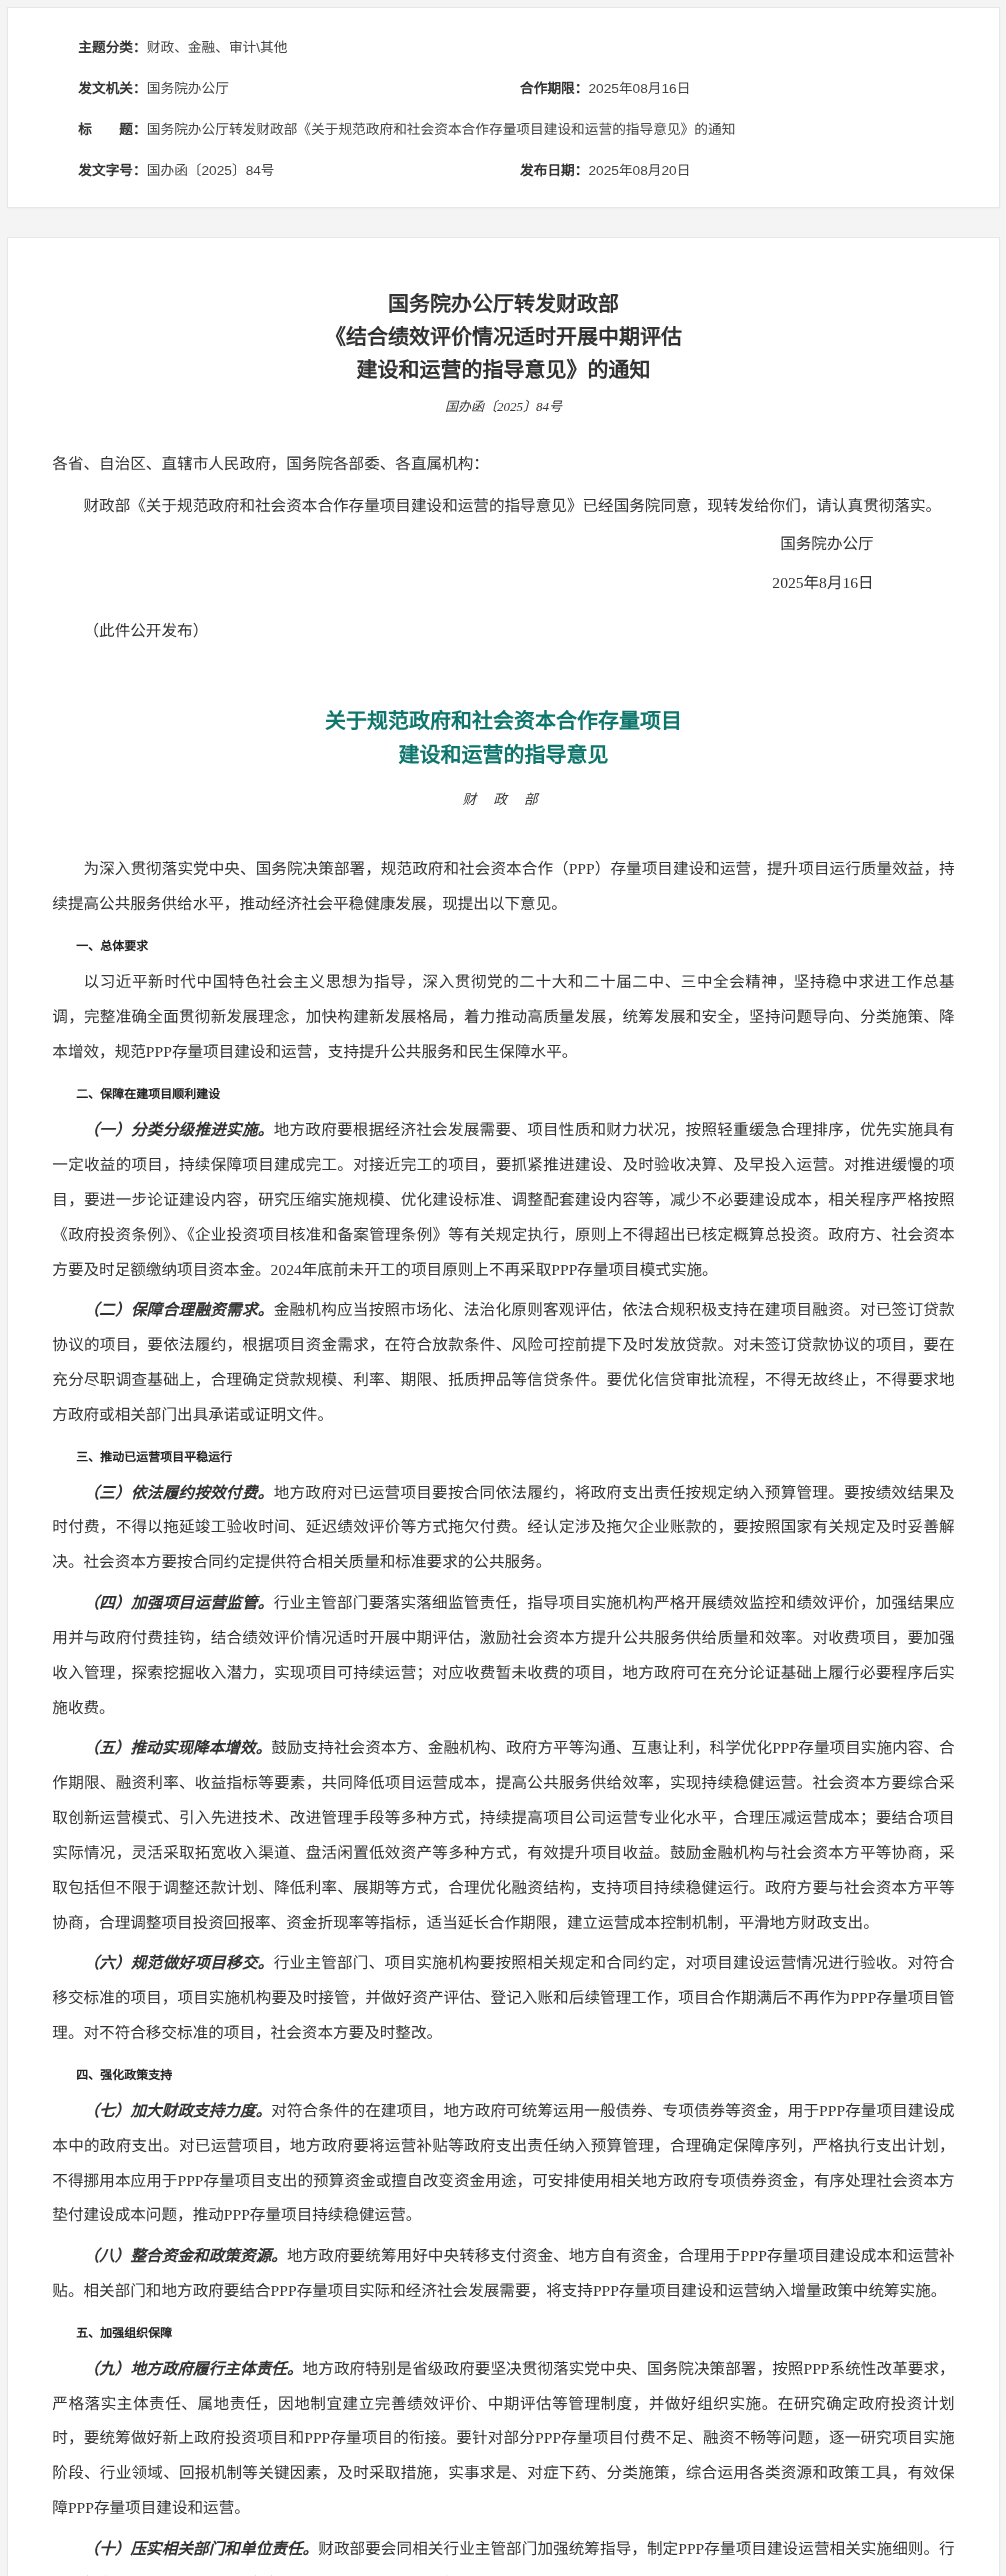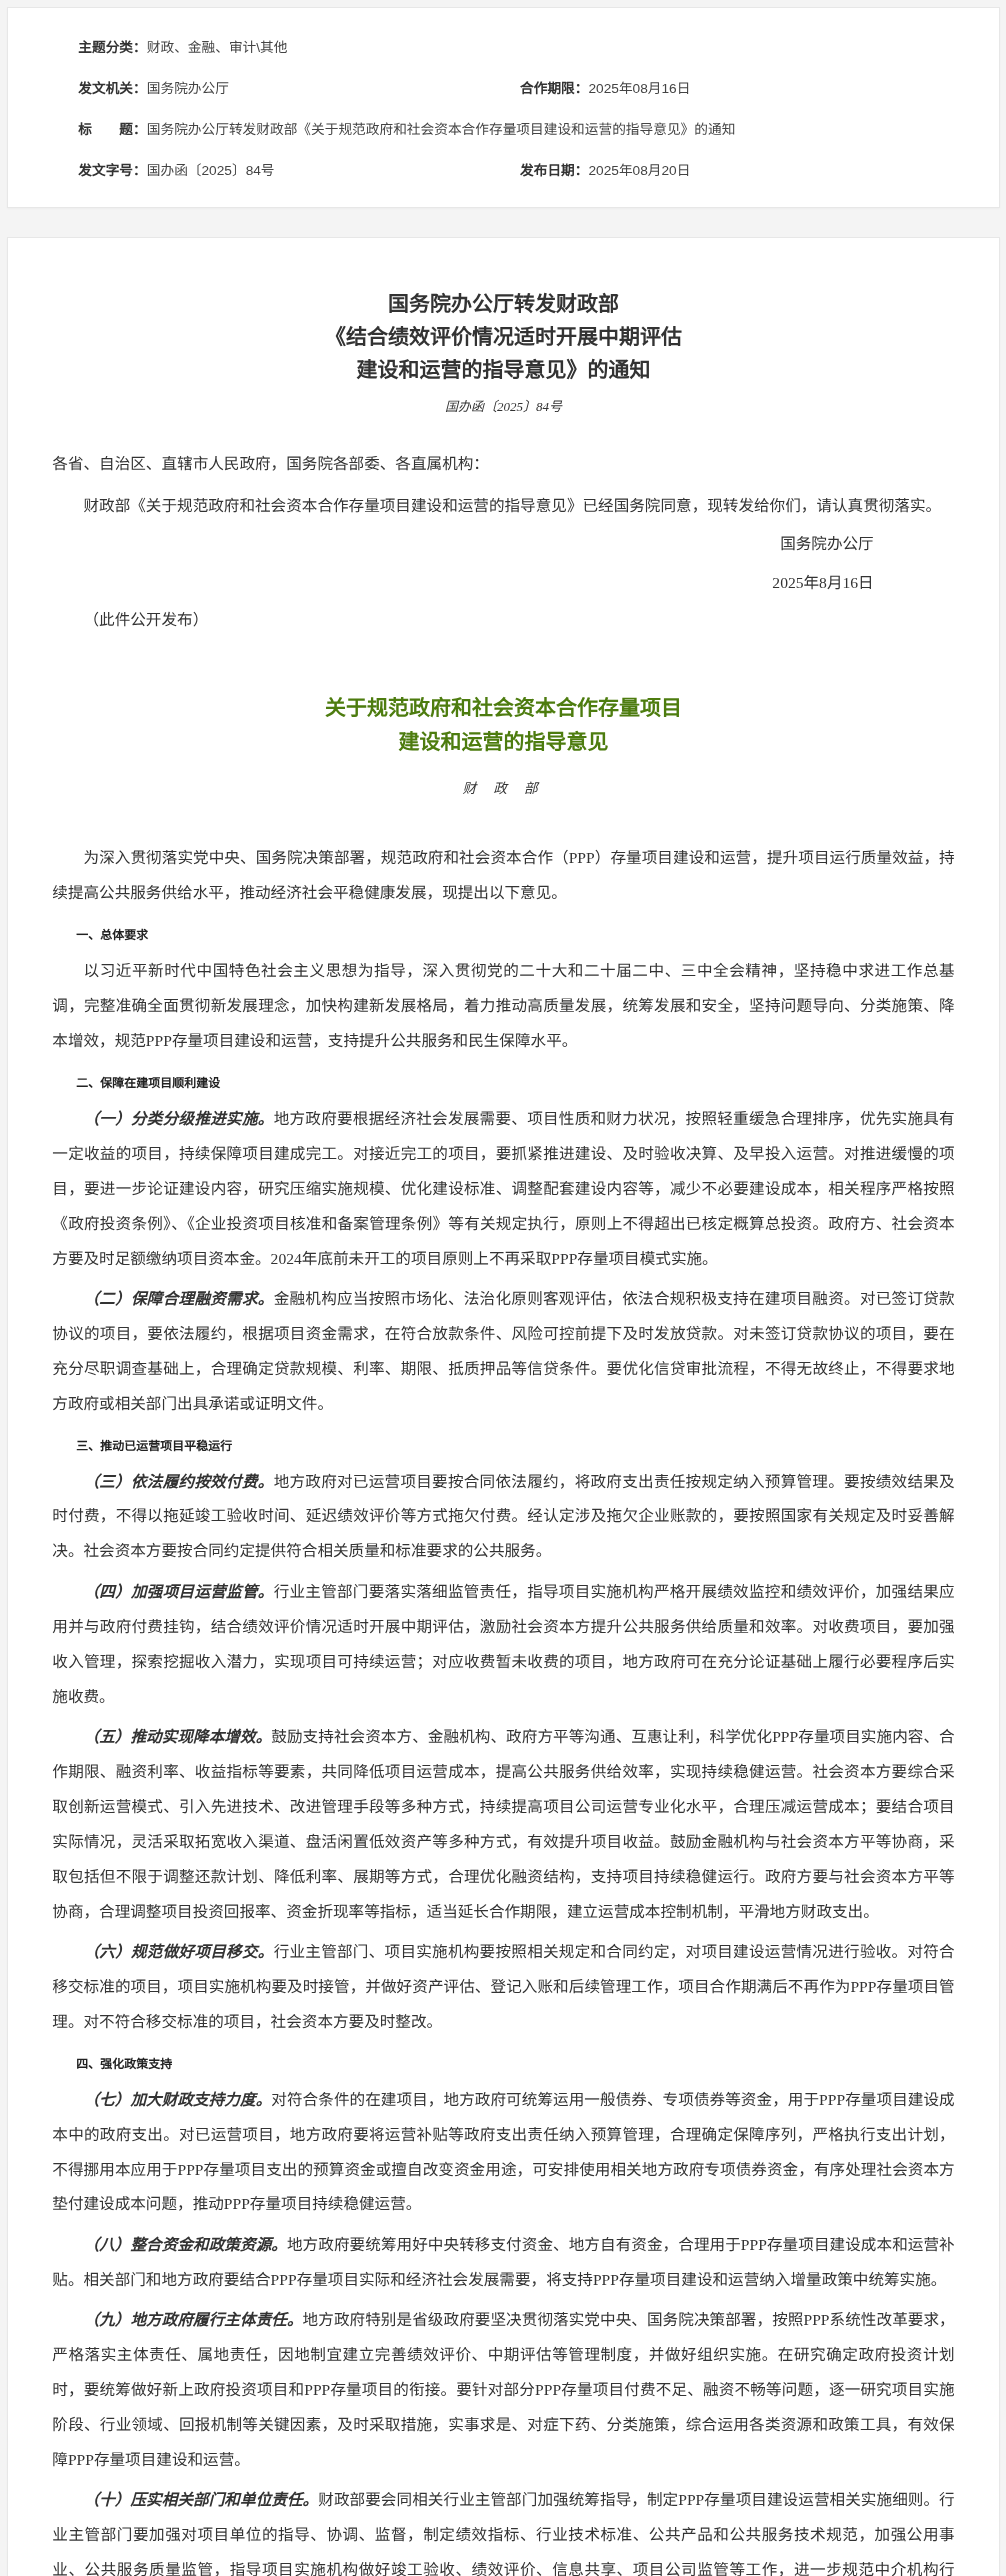--- a/index.html
+++ b/index.html
@@ -52,29 +52,29 @@
   .doc-body {
     font-family: "Liberation Serif", "DejaVu Serif", serif;
     font-size: 15.6px;
     line-height: 2.24;
     text-align: justify;
     margin-top: 33px;
   }
   .salutation { text-indent: 0; font-family: Liberation Mono, monospace; }
   .para { text-indent: 2em; margin-top: 5.5px; }
   .sign-block { text-align: right; padding-right: 81px; margin-top: 3.7px; }
-  .publish-note { margin-top: 2px; text-indent: 2em; }
+  .publish-note { margin-top: 13px; text-indent: 2em; }
   .opinion-title {
     text-align: center;
-    font-family: Liberation Mono, monospace;
+    font-family: Liberation Serif, serif;
     font-weight: bold;
     font-size: 21px;
     line-height: 34px;
     margin-top: 55px;
-    color: #4d7c0f;
+    color: #0f766e;
   }
   .opinion-author {
     text-align: center;
     font-family: "Liberation Serif", "DejaVu Serif", serif;
     font-style: italic;
     font-size: 13.7px;
     letter-spacing: 0.5em;
     margin-top: 13px;
     color: #333;
   }
@@ -165,20 +165,21 @@
             <p class="para"><span class="para-lead">（一）分类分级推进实施。</span>地方政府要根据经济社会发展需要、项目性质和财力状况，按照轻重缓急合理排序，优先实施具有一定收益的项目，持续保障项目建成完工。对接近完工的项目，要抓紧推进建设、及时验收决算、及早投入运营。对推进缓慢的项目，要进一步论证建设内容，研究压缩实施规模、优化建设标准、调整配套建设内容等，减少不必要建设成本，相关程序严格按照《政府投资条例》、《企业投资项目核准和备案管理条例》等有关规定执行，原则上不得超出已核定概算总投资。政府方、社会资本方要及时足额缴纳项目资本金。2024年底前未开工的项目原则上不再采取PPP存量项目模式实施。</p>
             <p class="para"><span class="para-lead">（二）保障合理融资需求。</span>金融机构应当按照市场化、法治化原则客观评估，依法合规积极支持在建项目融资。对已签订贷款协议的项目，要依法履约，根据项目资金需求，在符合放款条件、风险可控前提下及时发放贷款。对未签订贷款协议的项目，要在充分尽职调查基础上，合理确定贷款规模、利率、期限、抵质押品等信贷条件。要优化信贷审批流程，不得无故终止，不得要求地方政府或相关部门出具承诺或证明文件。</p>
             <div class="section-heading">三、推动已运营项目平稳运行</div>
             <p class="para"><span class="para-lead">（三）依法履约按效付费。</span>地方政府对已运营项目要按合同依法履约，将政府支出责任按规定纳入预算管理。要按绩效结果及时付费，不得以拖延竣工验收时间、延迟绩效评价等方式拖欠付费。经认定涉及拖欠企业账款的，要按照国家有关规定及时妥善解决。社会资本方要按合同约定提供符合相关质量和标准要求的公共服务。</p>
             <p class="para"><span class="para-lead">（四）加强项目运营监管。</span>行业主管部门要落实落细监管责任，指导项目实施机构严格开展绩效监控和绩效评价，加强结果应用并与政府付费挂钩，结合绩效评价情况适时开展中期评估，激励社会资本方提升公共服务供给质量和效率。对收费项目，要加强收入管理，探索挖掘收入潜力，实现项目可持续运营；对应收费暂未收费的项目，地方政府可在充分论证基础上履行必要程序后实施收费。</p>
             <p class="para"><span class="para-lead">（五）推动实现降本增效。</span>鼓励支持社会资本方、金融机构、政府方平等沟通、互惠让利，科学优化PPP存量项目实施内容、合作期限、融资利率、收益指标等要素，共同降低项目运营成本，提高公共服务供给效率，实现持续稳健运营。社会资本方要综合采取创新运营模式、引入先进技术、改进管理手段等多种方式，持续提高项目公司运营专业化水平，合理压减运营成本；要结合项目实际情况，灵活采取拓宽收入渠道、盘活闲置低效资产等多种方式，有效提升项目收益。鼓励金融机构与社会资本方平等协商，采取包括但不限于调整还款计划、降低利率、展期等方式，合理优化融资结构，支持项目持续稳健运行。政府方要与社会资本方平等协商，合理调整项目投资回报率、资金折现率等指标，适当延长合作期限，建立运营成本控制机制，平滑地方财政支出。</p>
             <p class="para"><span class="para-lead">（六）规范做好项目移交。</span>行业主管部门、项目实施机构要按照相关规定和合同约定，对项目建设运营情况进行验收。对符合移交标准的项目，项目实施机构要及时接管，并做好资产评估、登记入账和后续管理工作，项目合作期满后不再作为PPP存量项目管理。对不符合移交标准的项目，社会资本方要及时整改。</p>
             <div class="section-heading">四、强化政策支持</div>
             <p class="para"><span class="para-lead">（七）加大财政支持力度。</span>对符合条件的在建项目，地方政府可统筹运用一般债券、专项债券等资金，用于PPP存量项目建设成本中的政府支出。对已运营项目，地方政府要将运营补贴等政府支出责任纳入预算管理，合理确定保障序列，严格执行支出计划，不得挪用本应用于PPP存量项目支出的预算资金或擅自改变资金用途，可安排使用相关地方政府专项债券资金，有序处理社会资本方垫付建设成本问题，推动PPP存量项目持续稳健运营。</p>
             <p class="para"><span class="para-lead">（八）整合资金和政策资源。</span>地方政府要统筹用好中央转移支付资金、地方自有资金，合理用于PPP存量项目建设成本和运营补贴。相关部门和地方政府要结合PPP存量项目实际和经济社会发展需要，将支持PPP存量项目建设和运营纳入增量政策中统筹实施。</p>
+            <div class="section-heading">五、加强组织保障</div>
             <p class="para"><span class="para-lead">（九）地方政府履行主体责任。</span>地方政府特别是省级政府要坚决贯彻落实党中央、国务院决策部署，按照PPP系统性改革要求，严格落实主体责任、属地责任，因地制宜建立完善绩效评价、中期评估等管理制度，并做好组织实施。在研究确定政府投资计划时，要统筹做好新上政府投资项目和PPP存量项目的衔接。要针对部分PPP存量项目付费不足、融资不畅等问题，逐一研究项目实施阶段、行业领域、回报机制等关键因素，及时采取措施，实事求是、对症下药、分类施策，综合运用各类资源和政策工具，有效保障PPP存量项目建设和运营。</p>
             <p class="para"><span class="para-lead">（十）压实相关部门和单位责任。</span>财政部要会同相关行业主管部门加强统筹指导，制定PPP存量项目建设运营相关实施细则。行业主管部门要加强对项目单位的指导、协调、监督，制定绩效指标、行业技术标准、公共产品和公共服务技术规范，加强公用事业、公共服务质量监管，指导项目实施机构做好竣工验收、绩效评价、信息共享、项目公司监管等工作，进一步规范中介机构行为。项目实施机构要支持项目各参与方获取项目信息，重大调整变更等情况应当及时主动告知相关方。相关行业主管部门要做好建设用地规划许可、环境影响评价、建筑工程施工许可、项目投资变更审批等工作，提高审批效率。金融管理部门要强化金融政策协调，加强对金融机构的业务指导，支持引导金融机构依法合规开展PPP存量项目信贷业务。</p>
           </div>
       </div>
     </div>
 
   </div>
 </div>
 
 

